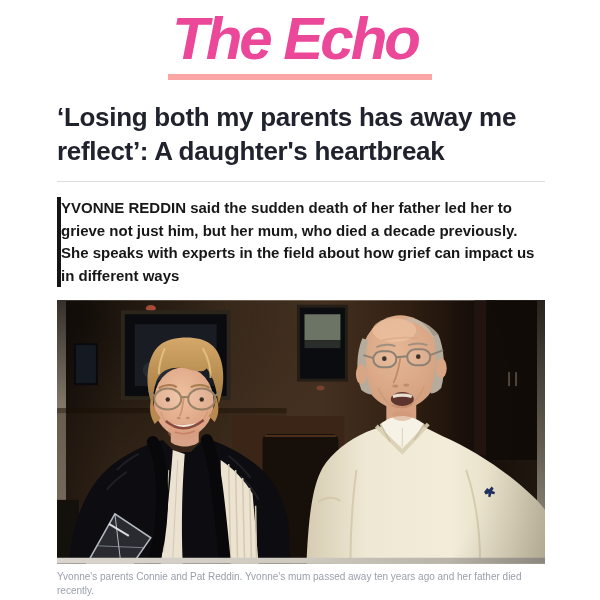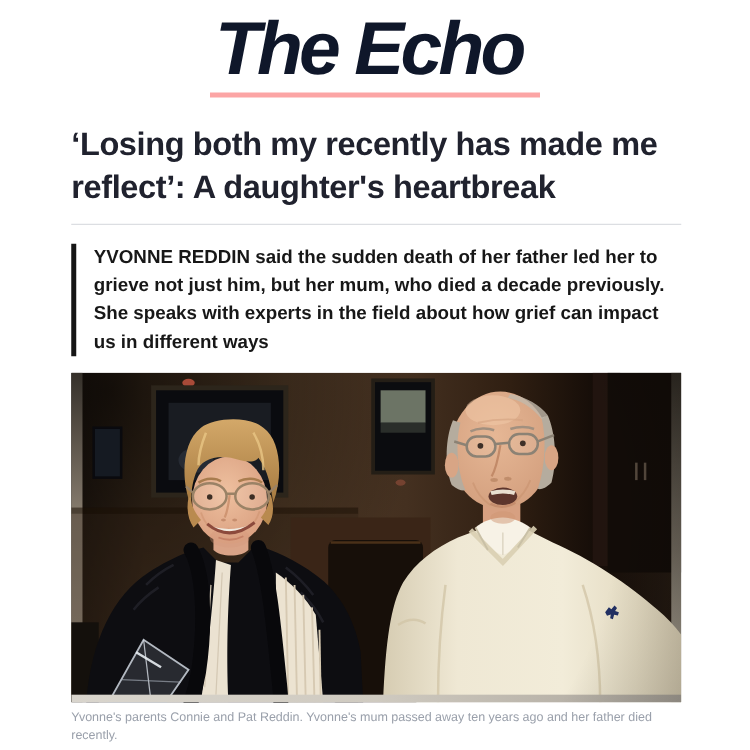--- a/index.html
+++ b/index.html
@@ -14,22 +14,22 @@
     padding-top: 7px;
   }
   .logo {
     display: inline-block;
     font-family: "Liberation Sans", sans-serif;
     font-style: italic;
     font-weight: 700;
     font-size: 60px;
     line-height: 1.08;
     letter-spacing: -3px;
-    color: #0f172a;
-    border-bottom: 4px solid #fca5a5;
+    color: #ec4899;
+    border-bottom: 6px solid #fca5a5;
     padding: 0 14px 2px 4px;
     text-decoration: none;
   }
   .content {
     width: 488px;
     margin-left: 57px;
   }
   .headline {
     margin: 20px 0 0 0;
     font-size: 26px;
@@ -39,21 +39,20 @@
     color: #20222e;
   }
   .rule {
     border: none;
     border-top: 1px solid #dcdee2;
     margin: 13px 0 15px 0;
   }
   .standfirst {
     margin: 0;
     border-left: 4px solid #151515;
-    padding-left: 14px;
     font-size: 15px;
     font-weight: 700;
     line-height: 1.5;
     color: #171717;
   }
   .photo-figure { margin: 13px 0 0 0; }
   .photo-figure svg { display: block; width: 488px; height: 264px; }
   .caption {
     margin-top: 6px;
     font-size: 10px;
@@ -62,21 +61,21 @@
   }
 </style>
 </head>
 <body>
 
 <header class="masthead">
   <a class="logo">The Echo</a>
 </header>
 
 <main class="content">
-  <h1 class="headline">‘Losing both my recently has made me reflect’: A daughter's heartbreak</h1>
+  <h1 class="headline">‘Losing both my parents has away me reflect’: A daughter's heartbreak</h1>
 
   <hr class="rule">
 
   <p class="standfirst">YVONNE REDDIN said the sudden death of her father led her to grieve not just him, but her mum, who died a decade previously. She speaks with experts in the field about how grief can impact us in different ways</p>
 
   <figure class="photo-figure">
     <svg viewBox="0 0 489 264" xmlns="http://www.w3.org/2000/svg" role="img">
       <defs>
         <linearGradient id="wallX" x1="0" y1="0" x2="1" y2="0">
           <stop offset="0" stop-color="#201710"></stop>

